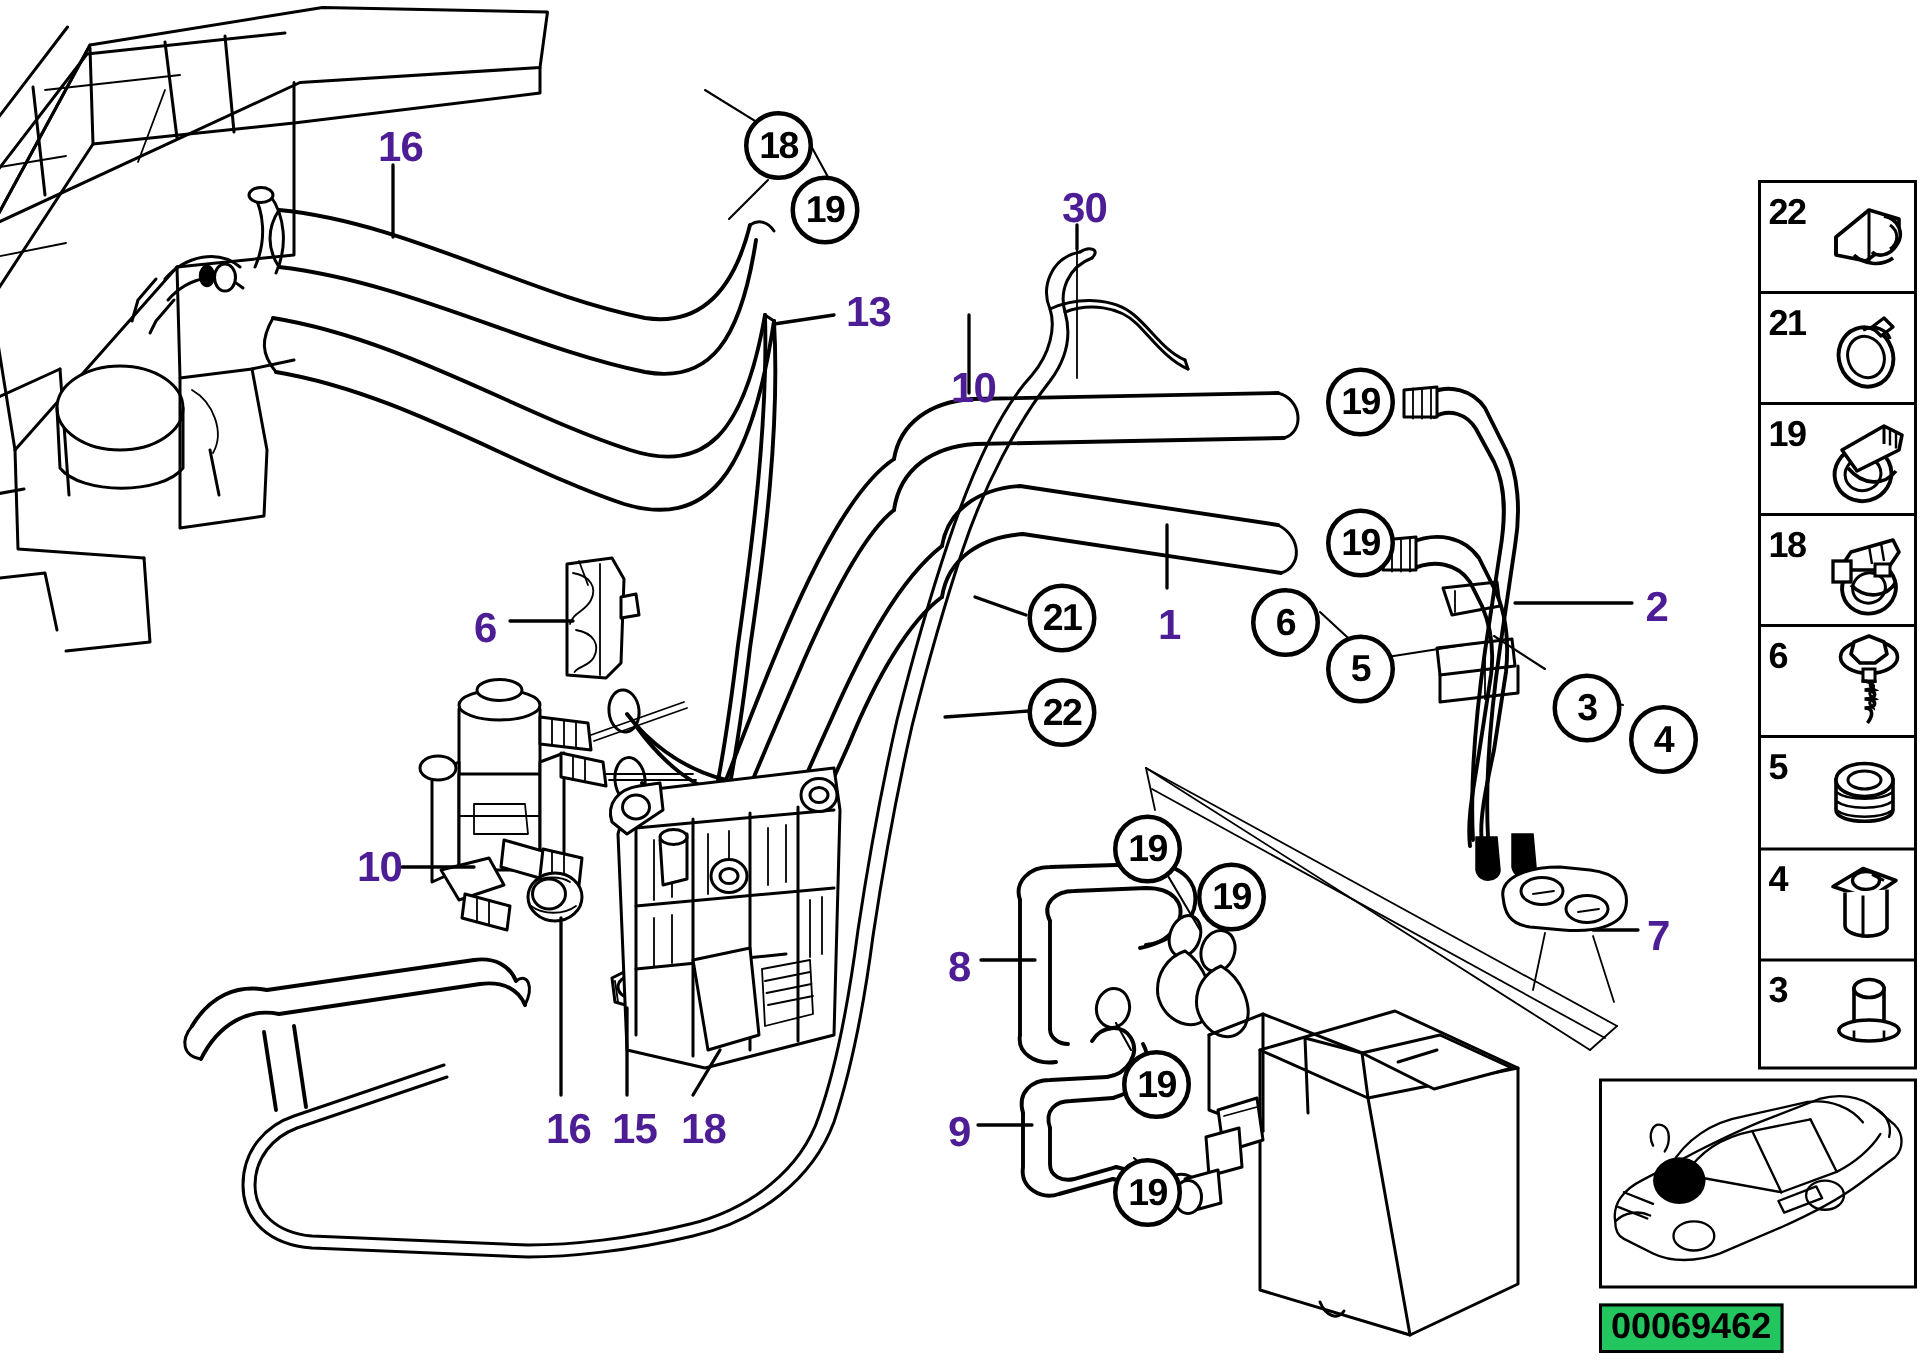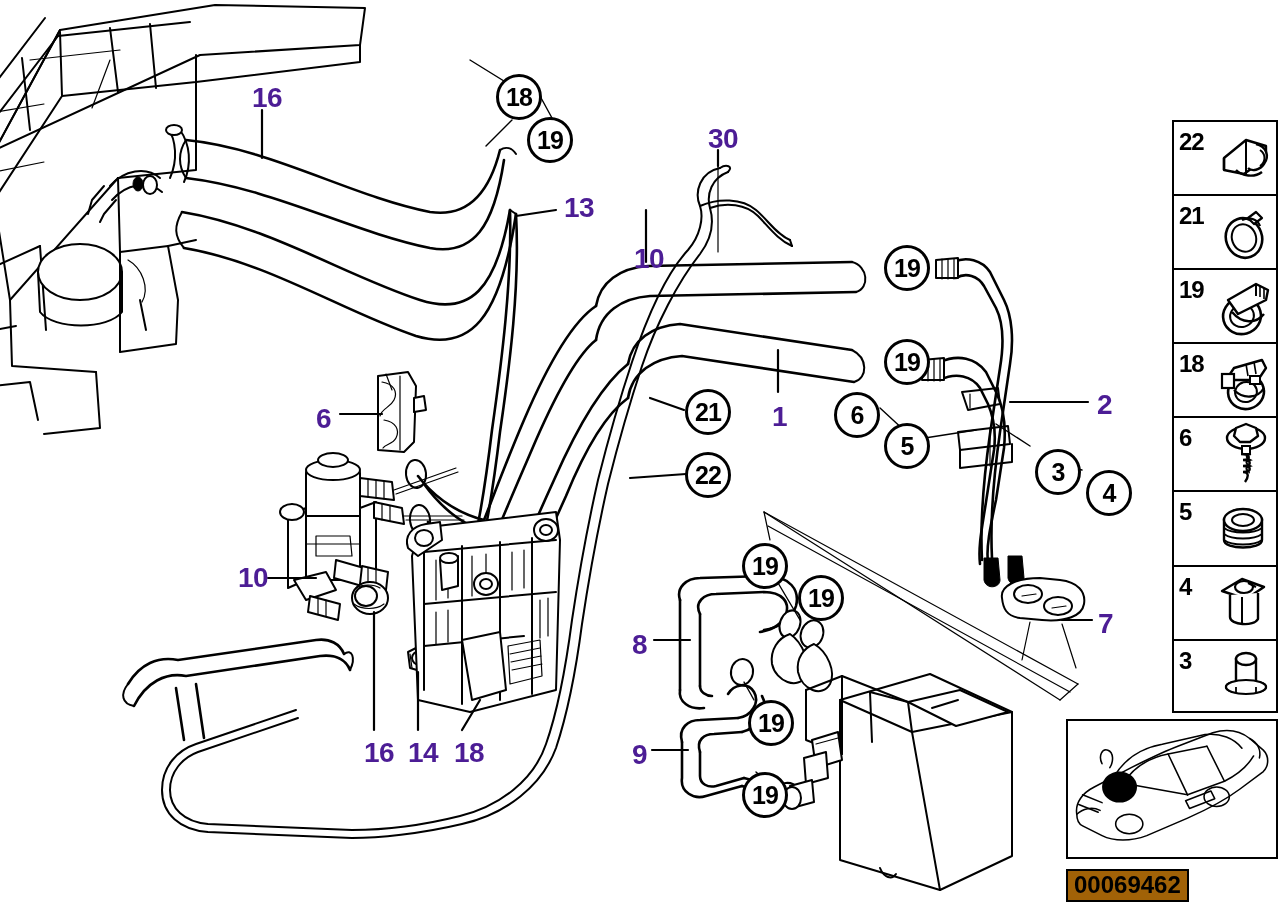--- a/index.html
+++ b/index.html
@@ -77,21 +77,21 @@
     width:212px;height:140px;
     border:2px solid #000;
     box-sizing:border-box;
     background:#fff;
     z-index:6;
   }
   #carbox svg{width:100%;height:100%;}
   #partnum{
     position:absolute;left:1066px;top:869px;
     border:2px solid #000;
-    background:#a16207;
+    background:#22c55e;
     padding:1px 6px 2px 6px;
     font-family:"Liberation Sans", sans-serif;
     font-weight:bold;
     font-size:24px;
     letter-spacing:0px;
     z-index:6;
     line-height:26px;
   }
 </style>
 </head>
@@ -437,21 +437,21 @@
       <div class="lbl" style="left: 316px; top: 406px;">6</div>
       <div class="lbl" style="left: 238px; top: 565px;">10</div>
       <div class="lbl" style="left: 1098px; top: 611px;">7</div>
       <div class="lbl" style="left: 632px; top: 632px;">8</div>
       <div class="circ" style="left: 742px; top: 543px;">19</div>
       <div class="circ" style="left: 798px; top: 575px;">19</div>
       <div class="circ" style="left: 748px; top: 700px;">19</div>
       <div class="lbl" style="left: 632px; top: 742px;">9</div>
       <div class="circ" style="left: 742px; top: 772px;">19</div>
       <div class="lbl" style="left: 364px; top: 740px;">16</div>
-      <div class="lbl" style="left: 408px; top: 740px;">14</div>
+      <div class="lbl" style="left: 408px; top: 740px;">15</div>
       <div class="lbl" style="left: 454px; top: 740px;">18</div>
     </div>
 
   <div id="legend">
 
     <div class="lgrow">
       <span class="lgnum">22</span>
       <svg class="lgart" viewBox="0 0 62 68">
         <path d="M12 34 L34 16 L54 22 L54 34 L32 50 L12 46 Z" fill="#fff" stroke="#000" stroke-width="2.4" stroke-linejoin="round"></path>
         <path d="M34 16 L34 50" fill="none" stroke="#000" stroke-width="2"></path>

